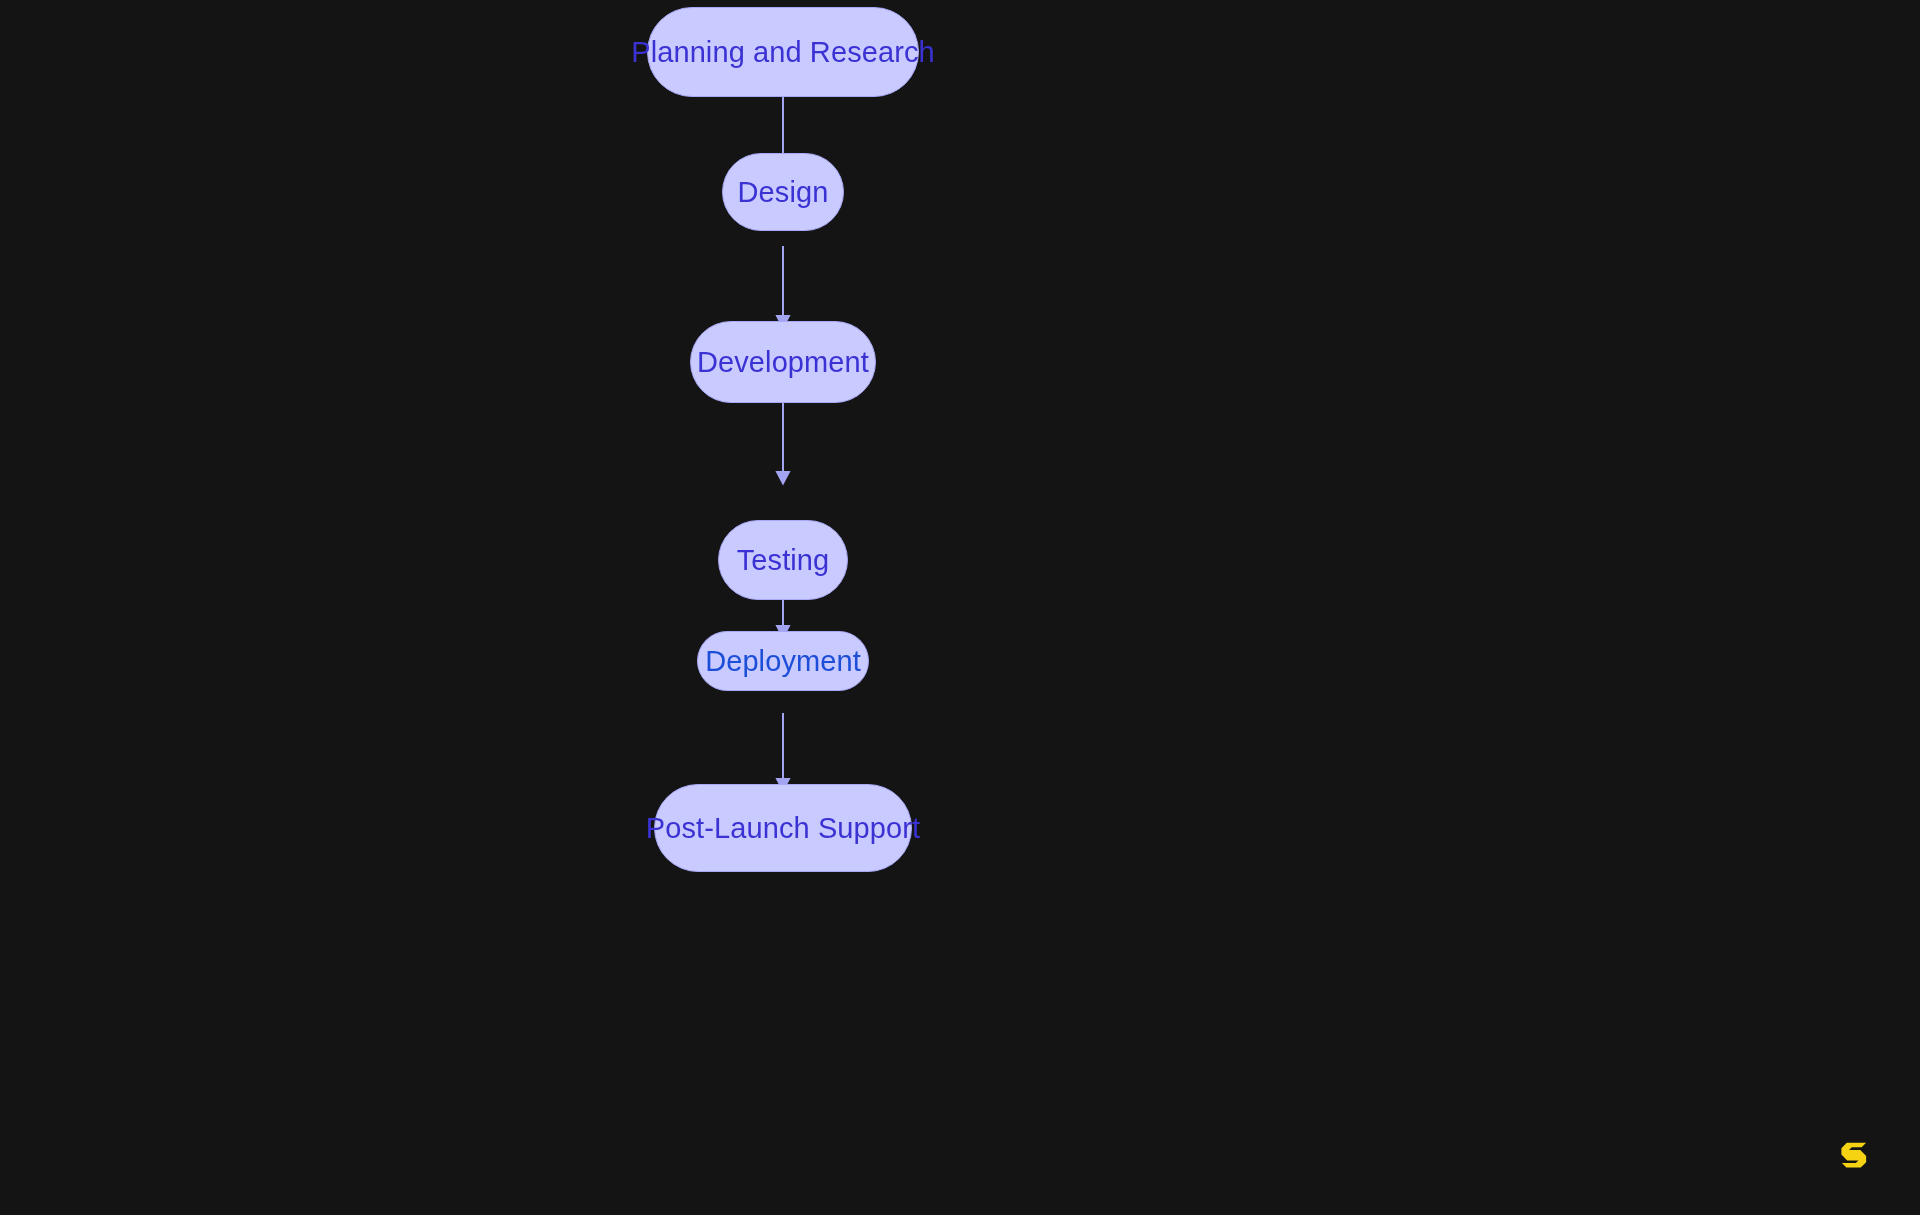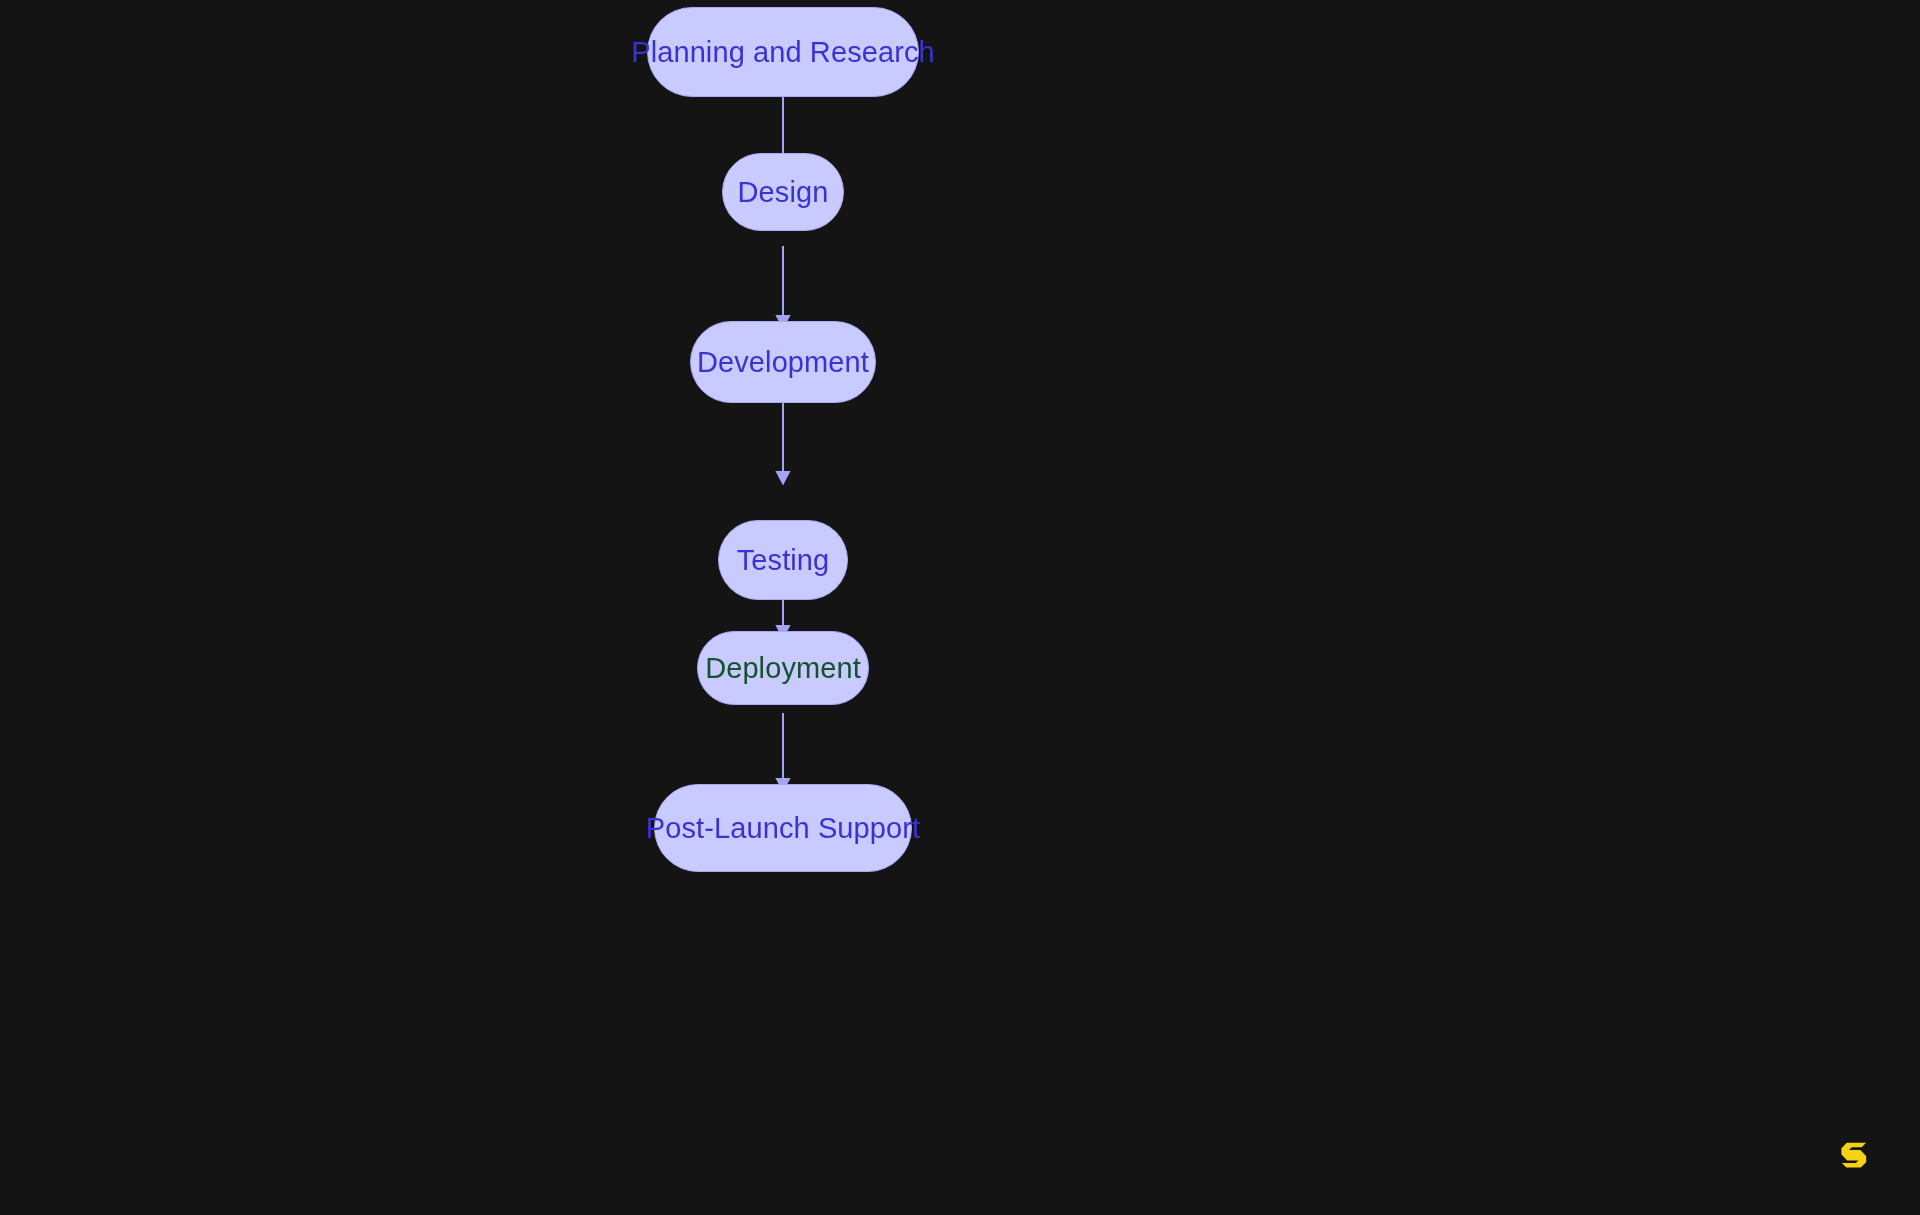--- a/index.html
+++ b/index.html
@@ -80,21 +80,21 @@
       </div>
       <div class="node" style="left: 783px; top: 153px; width: 122px; height: 78px; background: rgb(201, 202, 255); border-color: rgb(167, 168, 247); color: rgb(59, 50, 212);">
         <span>Design</span>
       </div>
       <div class="node" style="left: 783px; top: 321px; width: 186px; height: 82px; background: rgb(201, 202, 255); border-color: rgb(167, 168, 247); color: rgb(59, 50, 212); text-align: right;">
         <span>Development</span>
       </div>
       <div class="node" style="left: 783px; top: 477px; width: 130px; height: 80px; background: rgb(201, 202, 255); border-color: rgb(167, 168, 247); color: rgb(59, 50, 212); margin-top: 43px;">
         <span>Testing</span>
       </div>
-      <div class="node" style="left: 783px; top: 631px; width: 172px; height: 74px; background: rgb(201, 202, 255); border-color: rgb(167, 168, 247); color: #14532d;">
+      <div class="node" style="left: 783px; top: 631px; width: 172px; height: 60px; background: rgb(201, 202, 255); border-color: rgb(167, 168, 247); color: #1d4ed8;">
         <span>Deployment</span>
       </div>
       <div class="node" style="left: 783px; top: 784px; width: 258px; height: 88px; background: rgb(201, 202, 255); border-color: rgb(167, 168, 247); color: rgb(59, 50, 212); align-items: center;">
         <span>Post-Launch Support</span>
       </div>
     </div>
 
   <svg class="watermark-logo" viewBox="0 0 40 40" xmlns="http://www.w3.org/2000/svg" aria-hidden="true">
     <path id="logo-path" d="M33.5 6.5 L12.0 6.5 L6.0 12.5 L6.0 19.5 L12.5 26.0 L25.0 26.0 L22.0 29.0 L6.5 29.0 L11.5 34.0 L27.5 34.0 L33.5 28.0 L33.5 21.0 L27.0 14.5 L14.5 14.5 L17.5 11.5 L28.5 11.5 Z" fill="#f5d312"></path>
   </svg>

